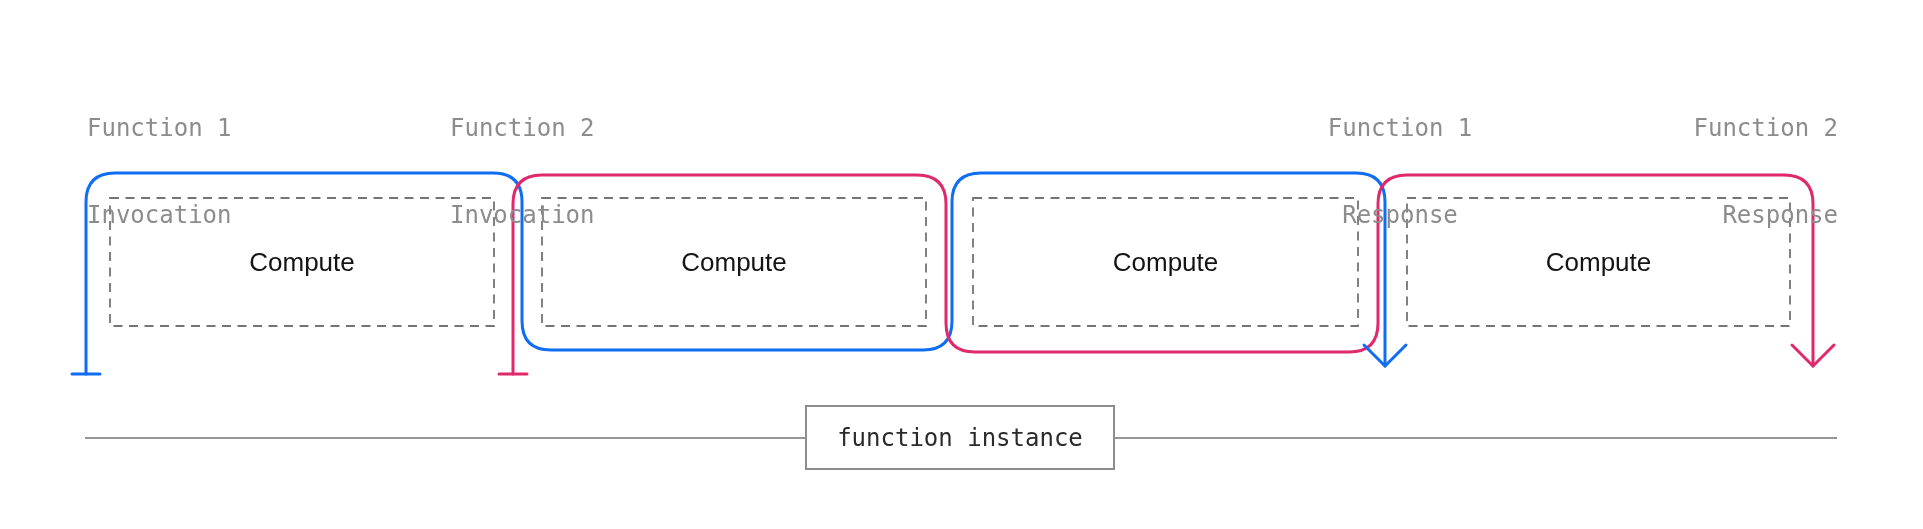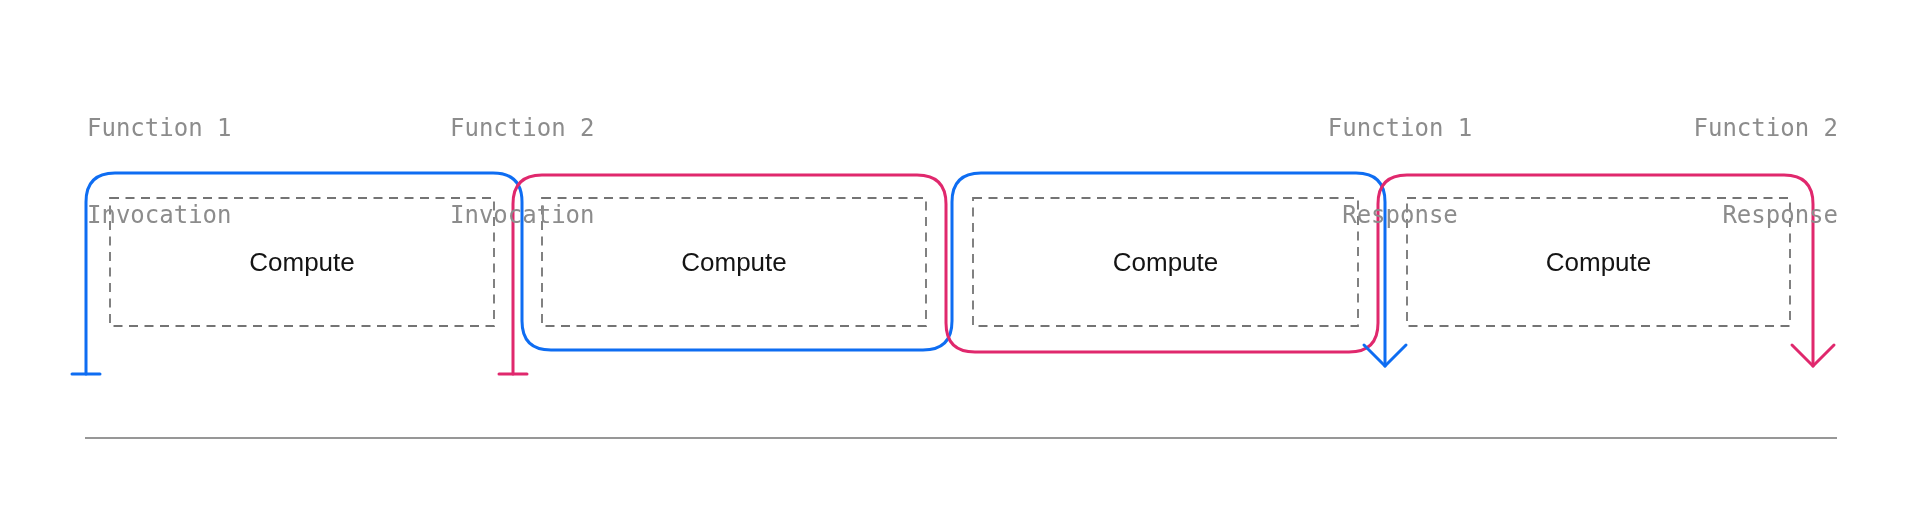--- a/index.html
+++ b/index.html
@@ -105,14 +105,15 @@
   <div class="tl-label l4">
     <div>Function 2</div>
     <div>Response</div>
   </div>
 
   <div class="compute c1">Compute</div>
   <div class="compute c2">Compute</div>
   <div class="compute c3">Compute</div>
   <div class="compute c4">Compute</div>
 
+  <div class="instance-box">function instance</div>
 
 </div>
 
 </body></html>

